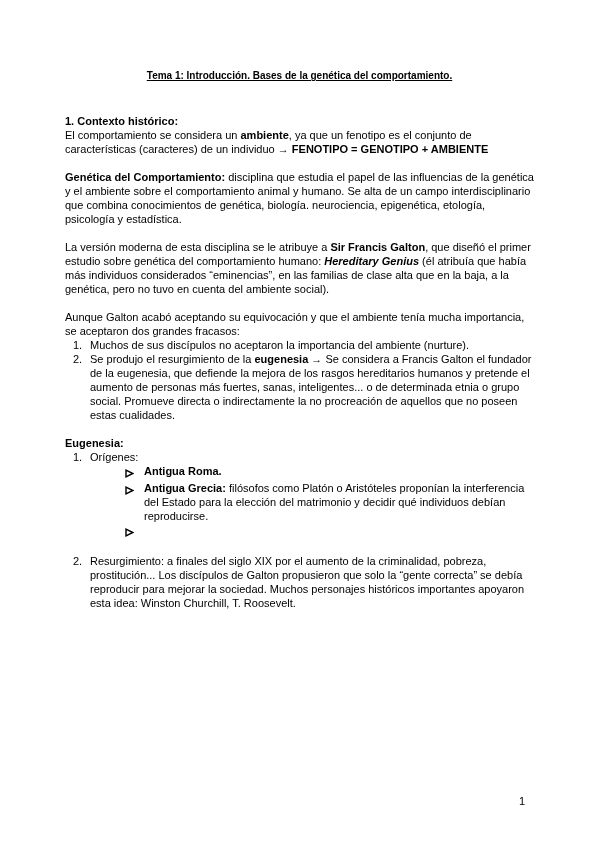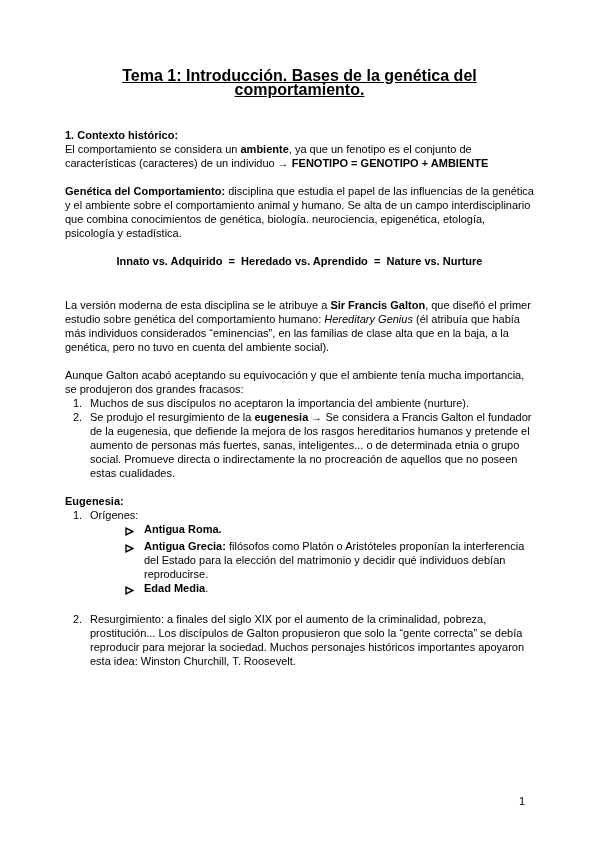--- a/index.html
+++ b/index.html
@@ -10,39 +10,39 @@
     height: 848px;
     background: #ffffff;
     font-family: "Liberation Sans", "DejaVu Sans", sans-serif;
     font-size: 11px;
     line-height: 14px;
     color: #000000;
     overflow: hidden;
   }
   .content { padding: 69px 66px 0 65px; }
   .doc-title {
-    font-size: 16px;
+    font-size: 10px;
     font-weight: bold;
     text-decoration: underline;
     text-align: center;
     margin-bottom: 31px;
   }
   .heading {
     font-size: 11px;
     font-weight: bold;
   }
   p { margin-bottom: 14px; }
   .motto {
     font-weight: bold;
     text-align: center;
     white-space: pre-wrap;
     margin: 8px 0 30px 0;
   }
   .bold { font-weight: bold; }
-  .bold-italic { font-weight: normal; font-style: italic; }
+  .bold-italic { font-weight: bold; font-style: italic; }
   .list-item { display: flex; padding-left: 8px; }
   .list-num { width: 17px; flex-shrink: 0; }
   .list-text { flex: 1; }
   .sub-item { display: flex; padding-left: 60px; }
   .sub-bullet { width: 19px; flex-shrink: 0; padding-top: 3px; }
   .sub-text { flex: 1; }
   .heading-eugenesia { margin-top: 14px; margin-bottom: 0; }
   .gap-before { margin-top: 14px; }
   .page-number {
     position: absolute;
@@ -60,25 +60,24 @@
 
     <div class="doc-title">Tema 1: Introducción. Bases de la genética del comportamiento.</div>
 
     <div class="heading">1. Contexto histórico:</div>
 
 
     <p><span>El comportamiento se considera un </span><span class="bold">ambiente</span><span>, ya que un fenotipo es el conjunto de características (caracteres) de un individuo → </span><span class="bold">FENOTIPO = GENOTIPO + AMBIENTE</span></p>
 
     <p><span class="bold">Genética del Comportamiento:</span><span> disciplina que estudia el papel de las influencias de la genética y el ambiente sobre el comportamiento animal y humano. Se alta de un campo interdisciplinario que combina conocimientos de genética, biología. neurociencia, epigenética, etología, psicología y estadística.</span></p>
 
-    <div class="motto">Innato vs. Adquirido  =  Heredado vs. Aprendido  =  Nature vs. Nurture</div>
 
     <p><span>La versión moderna de esta disciplina se le atribuye a </span><span class="bold">Sir Francis Galton</span><span>, que diseñó el primer estudio sobre genética del comportamiento humano: </span><span class="bold-italic">Hereditary Genius</span><span> (él atribuía que había más individuos considerados “eminencias”, en las familias de clase alta que en la baja, a la genética, pero no tuvo en cuenta del ambiente social).</span></p>
 
-    <p style="margin-bottom:0;">Aunque Galton acabó aceptando su equivocación y que el ambiente tenía mucha importancia, se produjeron dos grandes fracasos:</p>
+    <p style="margin-bottom:0;">Aunque Galton acabó aceptando su equivocación y que el ambiente tenía mucha importancia, se aceptaron dos grandes fracasos:</p>
 
     <div class="list-item">
       <span class="list-num">1.</span>
       <span class="list-text">Muchos de sus discípulos no aceptaron la importancia del ambiente (nurture).</span>
     </div>
 
     <div class="list-item">
       <span class="list-num">2.</span>
       <span class="list-text"><span>Se produjo el resurgimiento de la </span><span class="bold">eugenesia</span><span> → Se considera a Francis Galton el fundador de la eugenesia, que defiende la mejora de los rasgos hereditarios humanos y pretende el aumento de personas más fuertes, sanas, inteligentes... o de determinada etnia o grupo social. Promueve directa o indirectamente la no procreación de aquellos que no poseen estas cualidades.</span></span>
     </div>
@@ -101,21 +100,20 @@
       <span class="sub-bullet"><svg width="9" height="9" viewBox="0 0 9 9">
             <path d="M1 1.2 L7.8 4.5 L1 7.8 Z" fill="none" stroke="#000000" stroke-width="1.4"></path>
           </svg></span>
       <span class="sub-text"><span class="bold">Antigua Grecia:</span><span> filósofos como Platón o Aristóteles proponían la interferencia del Estado para la elección del matrimonio y decidir qué individuos debían reproducirse.</span></span>
     </div>
 
     <div class="sub-item">
       <span class="sub-bullet"><svg width="9" height="9" viewBox="0 0 9 9">
             <path d="M1 1.2 L7.8 4.5 L1 7.8 Z" fill="none" stroke="#000000" stroke-width="1.4"></path>
           </svg></span>
-      <span class="sub-text"><span class="bold">Edad Media</span><span>.</span></span>
     </div>
 
     <div class="list-item gap-before">
       <span class="list-num">2.</span>
       <span class="list-text">Resurgimiento: a finales del siglo XIX por el aumento de la criminalidad, pobreza, prostitución... Los discípulos de Galton propusieron que solo la “gente correcta” se debía reproducir para mejorar la sociedad. Muchos personajes históricos importantes apoyaron esta idea: Winston Churchill, T. Roosevelt.</span>
     </div>
 
   </div>
 
   <div class="page-number">1</div>

